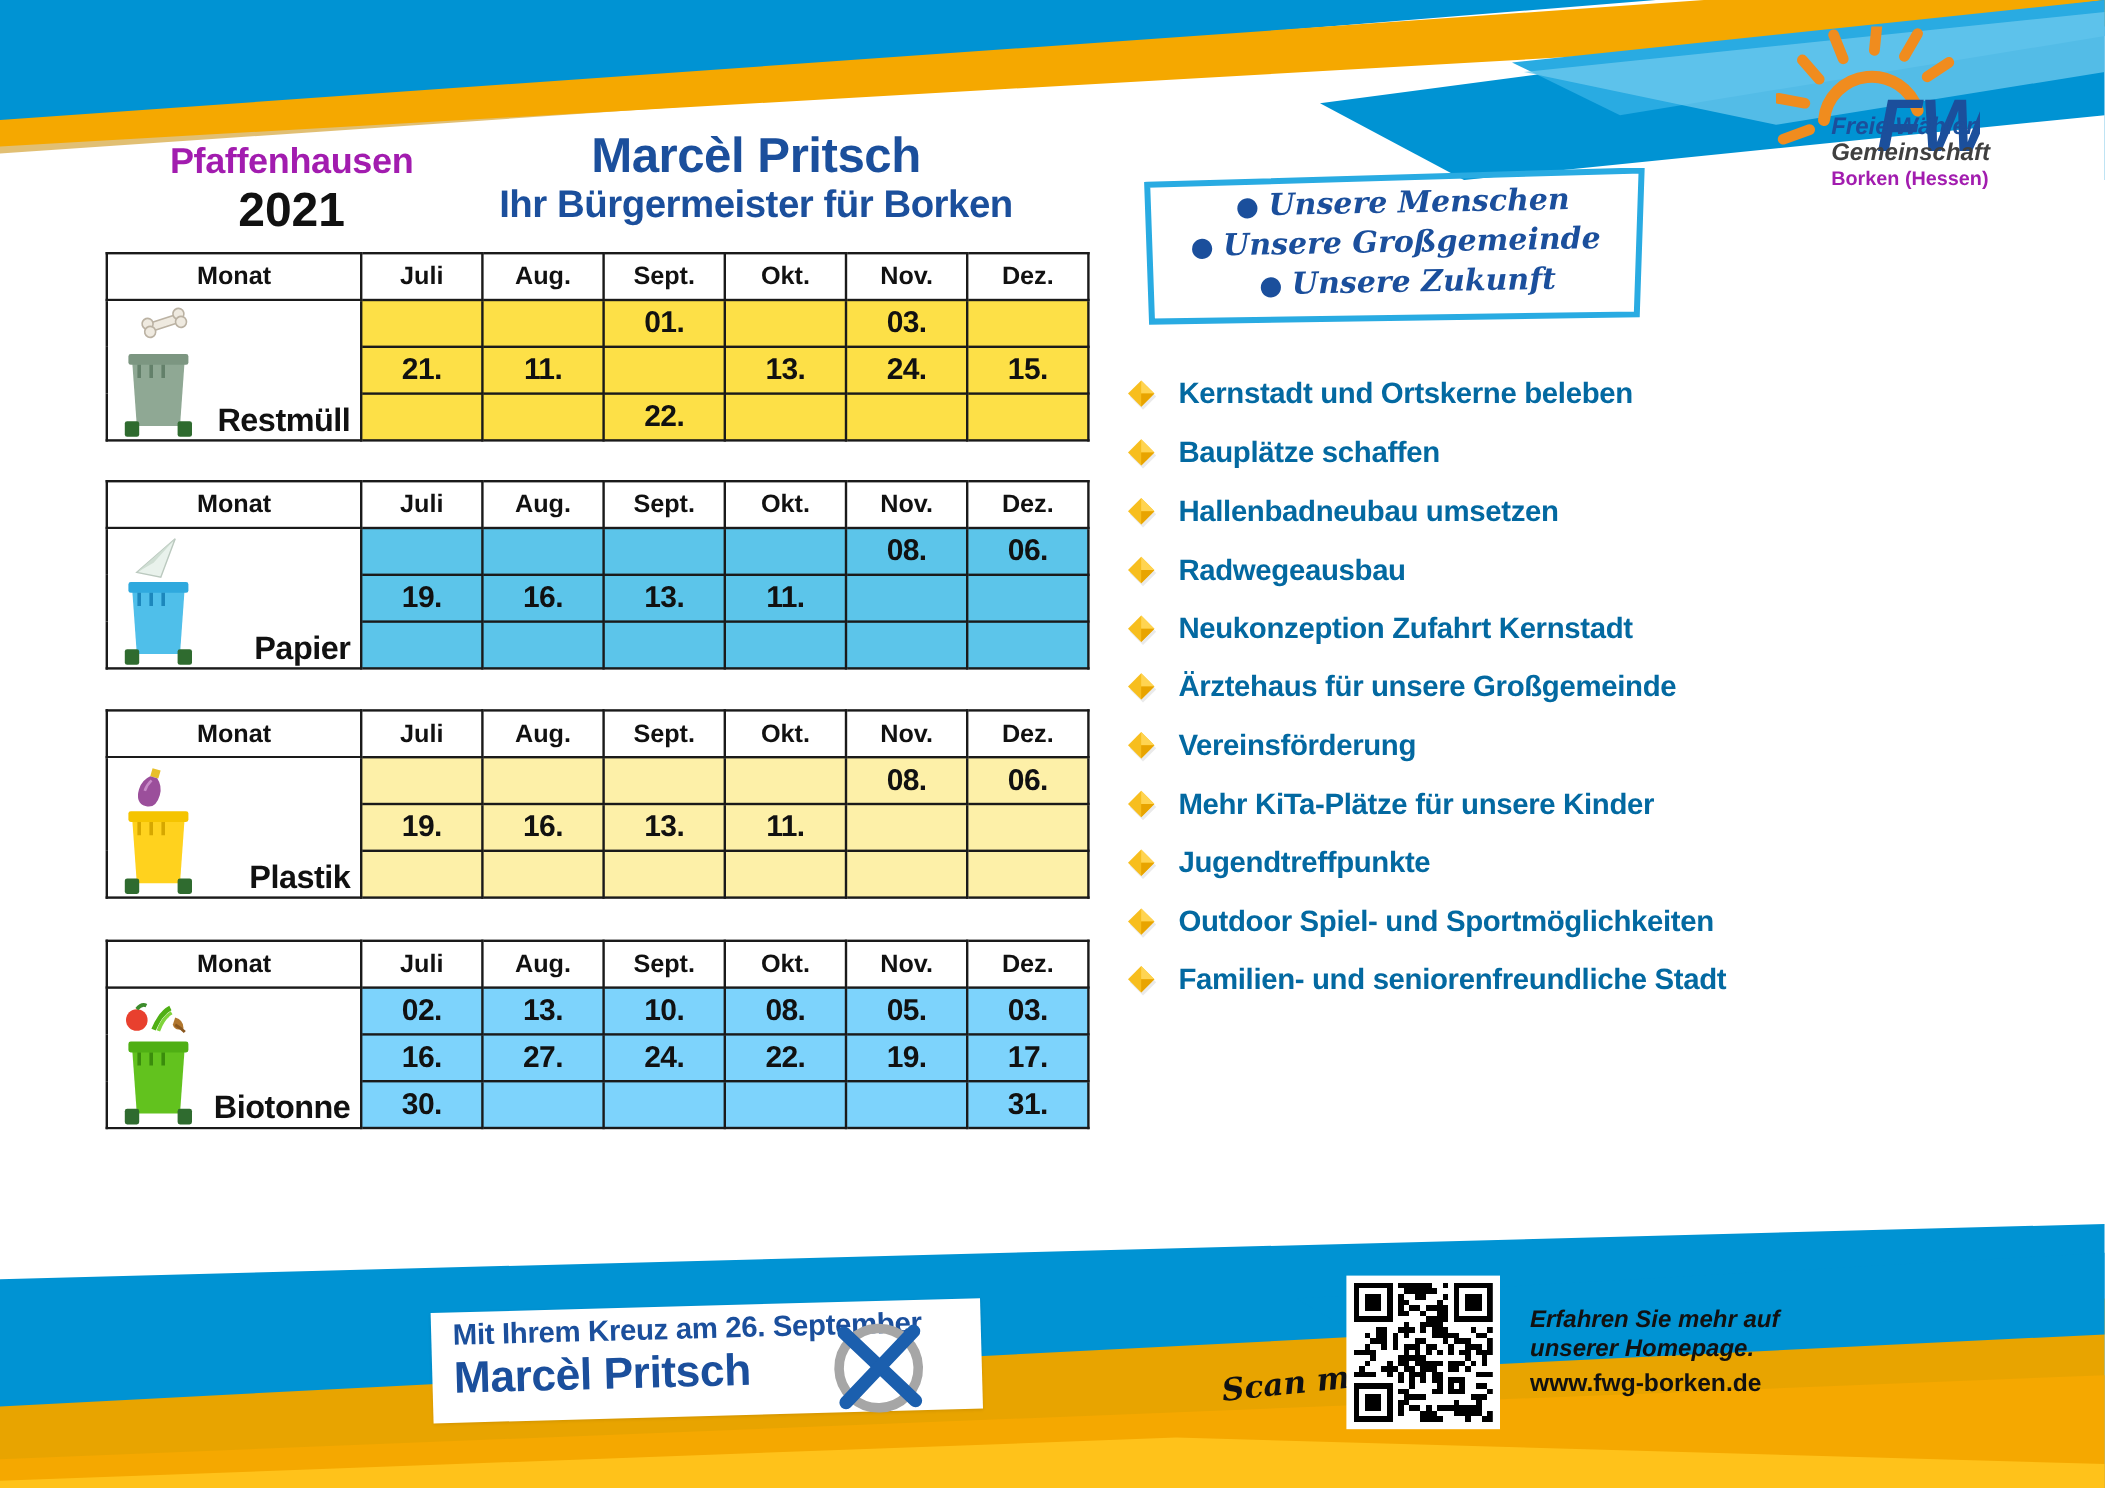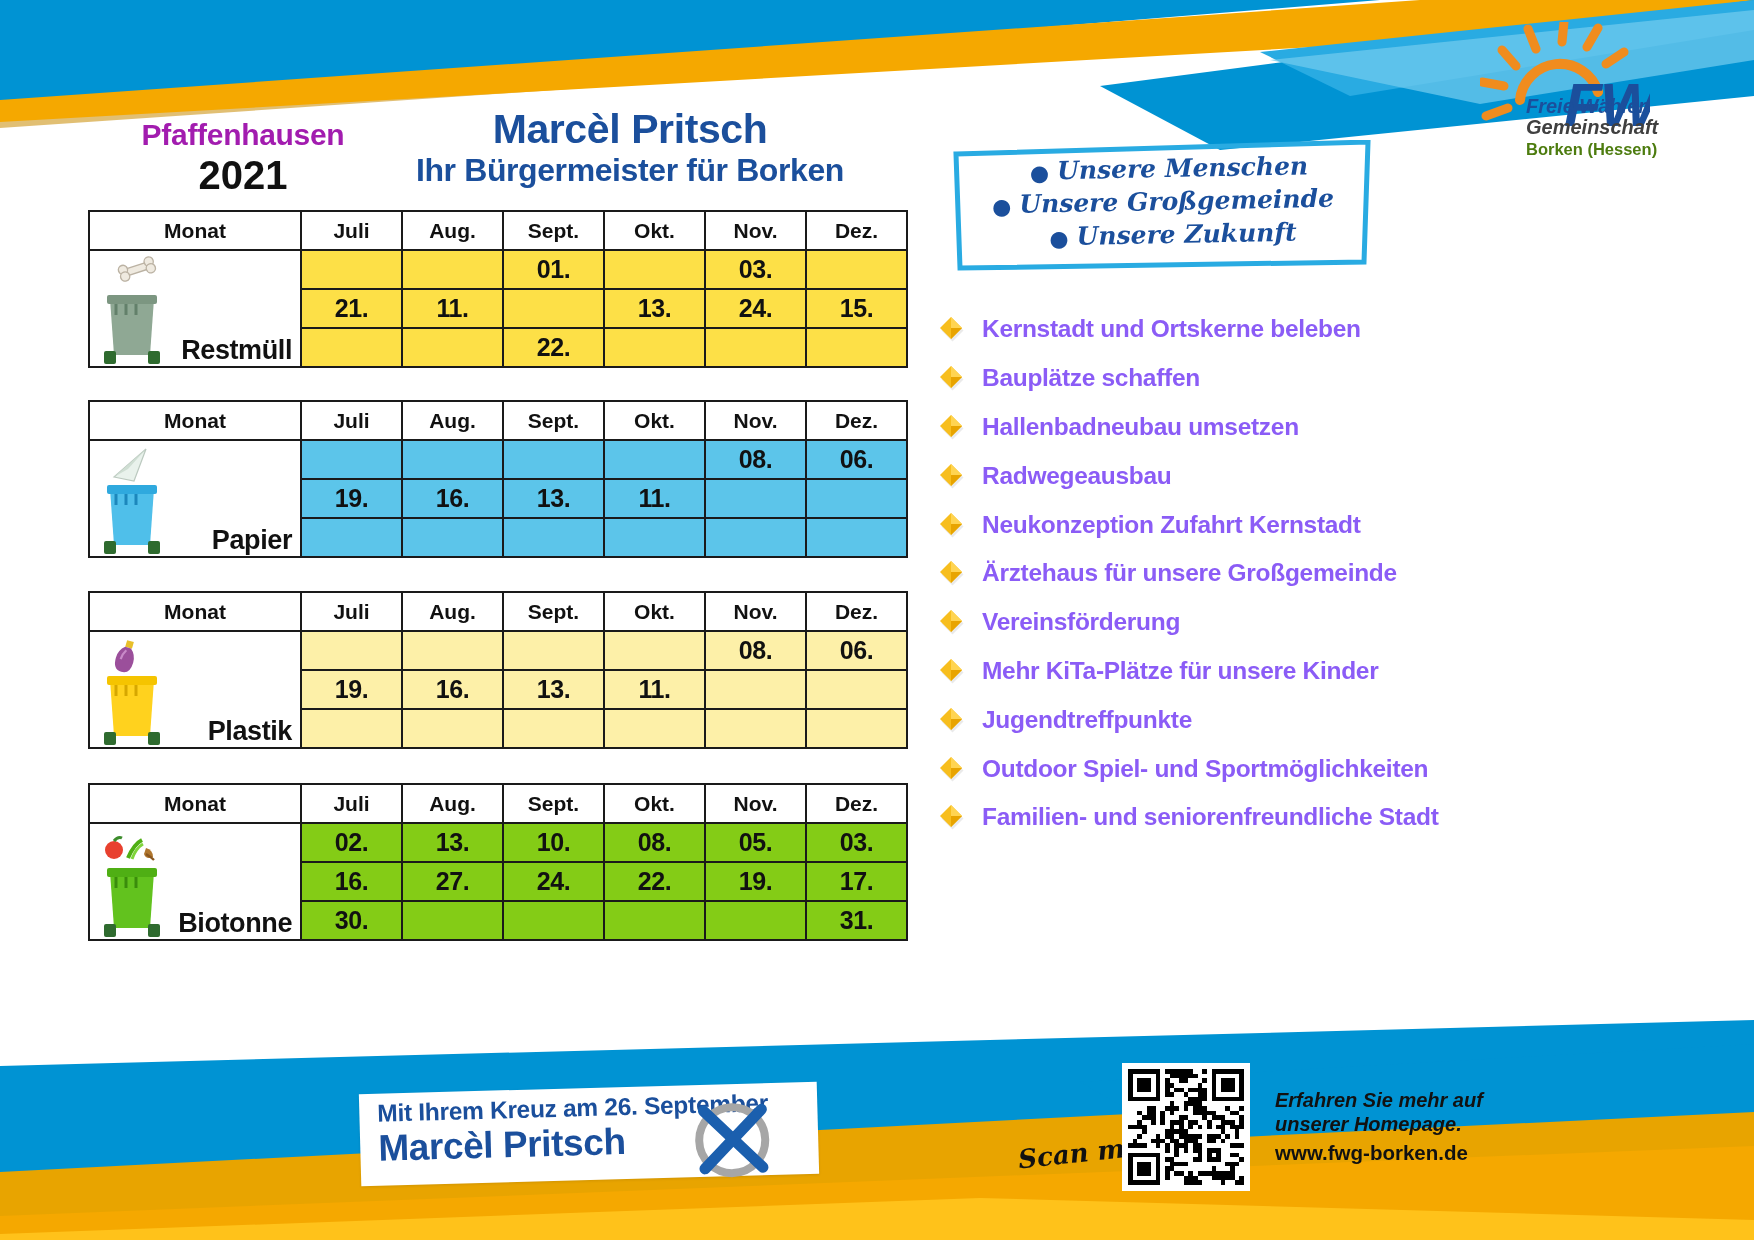--- a/index.html
+++ b/index.html
@@ -33,47 +33,47 @@
   .cal .daycell{font-size:25px;letter-spacing:-0.5px;}
   .cal .mh{width:210px;}
 
   .bin-wrap{position:absolute;left:6px;bottom:-1px;width:84px;height:112px;}
   .bin-wrap svg{display:block;}
 
   
   .t-rest .daycell{background:#fde047;}
   .t-pap  .daycell{background:#5cc5ea;}
   .t-pla  .daycell{background:#fdf0a8;}
-  .t-bio  .daycell{background:#84cc16;}
+  .t-bio  .daycell{background:#7dd3fc;}
 
   
   #slogan-box{position:absolute;left:952px;top:140px;width:420px;height:132px;}
   #slogan-box .frame{position:absolute;inset:0;}
   #slogan-text{position:absolute;inset:0;padding:12px 14px 8px 18px;
       color:#1b4f9c;font-family:"DejaVu Serif", serif;font-style:italic;font-weight:bold;}
   .slg{font-size:25px;line-height:1.32;white-space:nowrap;}
   .slg .dot{font-size:22px;vertical-align:middle;margin-right:8px;}
   .slg1{text-align:center;transform:rotate(-1.1deg);margin-left:10px;}
   .slg2{text-align:center;transform:rotate(-1.1deg);margin-left:-2px;}
   .slg3{text-align:center;transform:rotate(-1.1deg);margin-left:18px;}
 
   
   #goals{position:absolute;left:938px;top:305px;width:800px;}
   .goal{display:flex;align-items:center;height:48.8px;}
   .goal .dia{width:26px;height:26px;flex:0 0 26px;margin-right:18px;position:relative;}
   .goal .dia svg{display:block;}
-  .goal .txt{font-size:24.5px;font-weight:bold;color:#8b5cf6;letter-spacing:-0.3px;white-space:nowrap;}
+  .goal .txt{font-size:24.5px;font-weight:bold;color:#0369a1;letter-spacing:-0.3px;white-space:nowrap;}
 
   
   #fw-logo{position:absolute;left:1388px;top:22px;width:320px;height:170px;}
   #fw-mark{position:absolute;left:92px;top:0;width:170px;height:120px;}
   #fw-text{position:absolute;left:138px;top:74px;width:190px;}
   #fw-l1{font-size:20px;font-weight:bold;font-style:italic;color:#1b4f9c;line-height:1.06;}
   #fw-l2{font-size:20px;font-weight:bold;font-style:italic;color:#404040;line-height:1.06;}
-  #fw-l3{font-size:16.5px;font-weight:bold;color:#4d7c0f;line-height:1.2;margin-top:2px;}
+  #fw-l3{font-size:16.5px;font-weight:bold;color:#a21caf;line-height:1.2;margin-top:2px;}
 
   
   #vote-card{position:absolute;left:360px;top:1088px;width:458px;height:92px;background:#fff;
       transform:rotate(-1.55deg);box-shadow:0 1px 3px rgba(0,0,0,.10);}
   #vote-l1{position:absolute;left:18px;top:6px;font-size:24.5px;font-weight:bold;color:#1b4f9c;
       letter-spacing:-0.3px;white-space:nowrap;}
   #vote-l2{position:absolute;left:18px;top:34px;font-size:37px;font-weight:bold;color:#1b4f9c;
       letter-spacing:-0.4px;white-space:nowrap;}
   #vote-x{position:absolute;left:330px;top:14px;width:84px;height:84px;}
 

